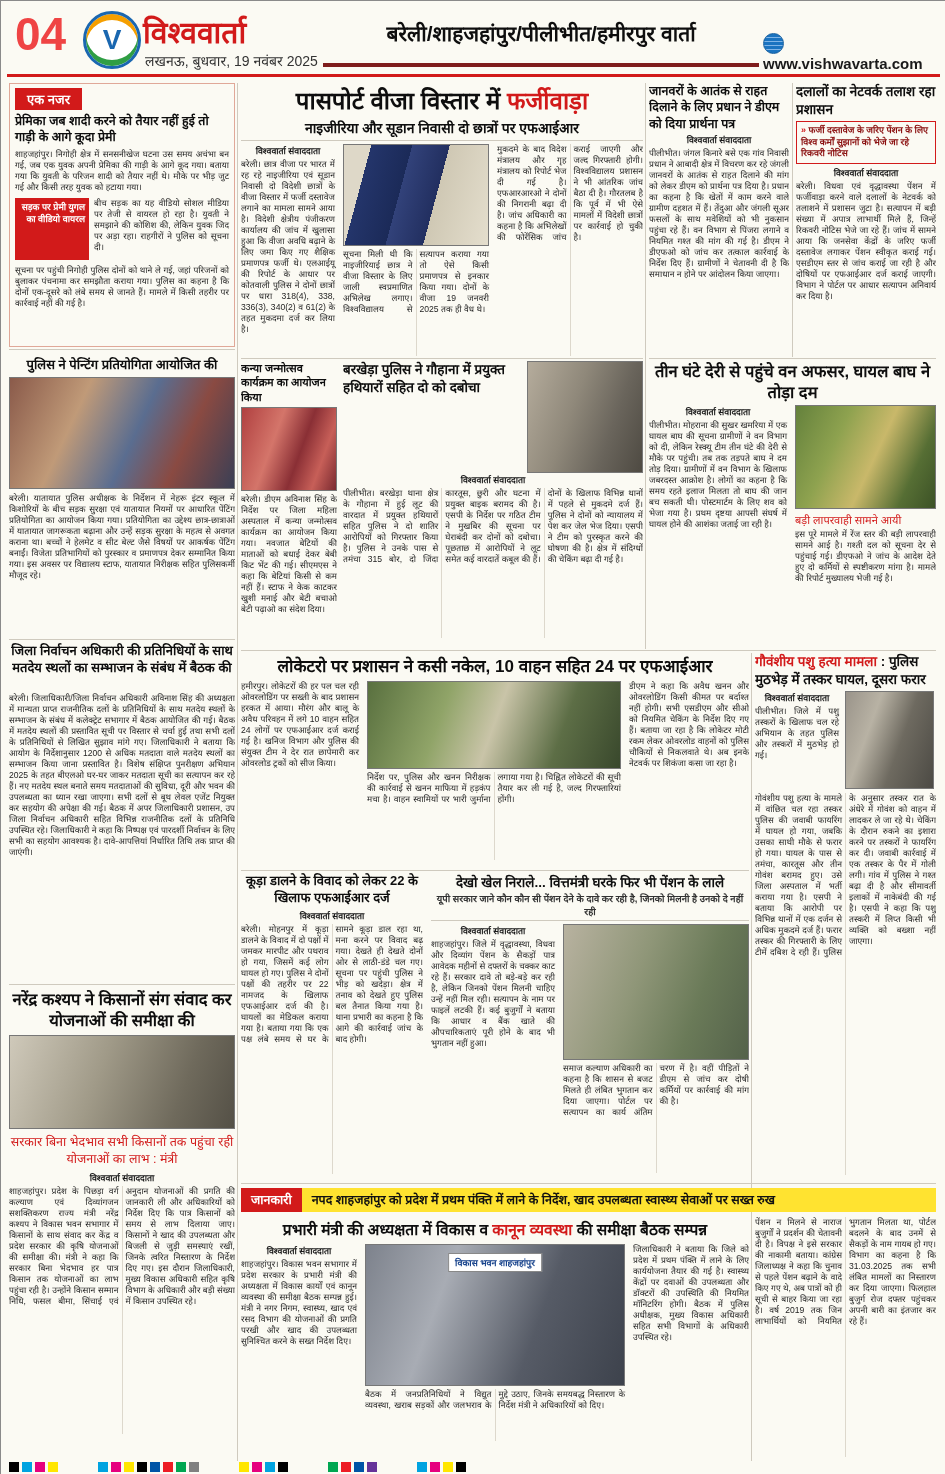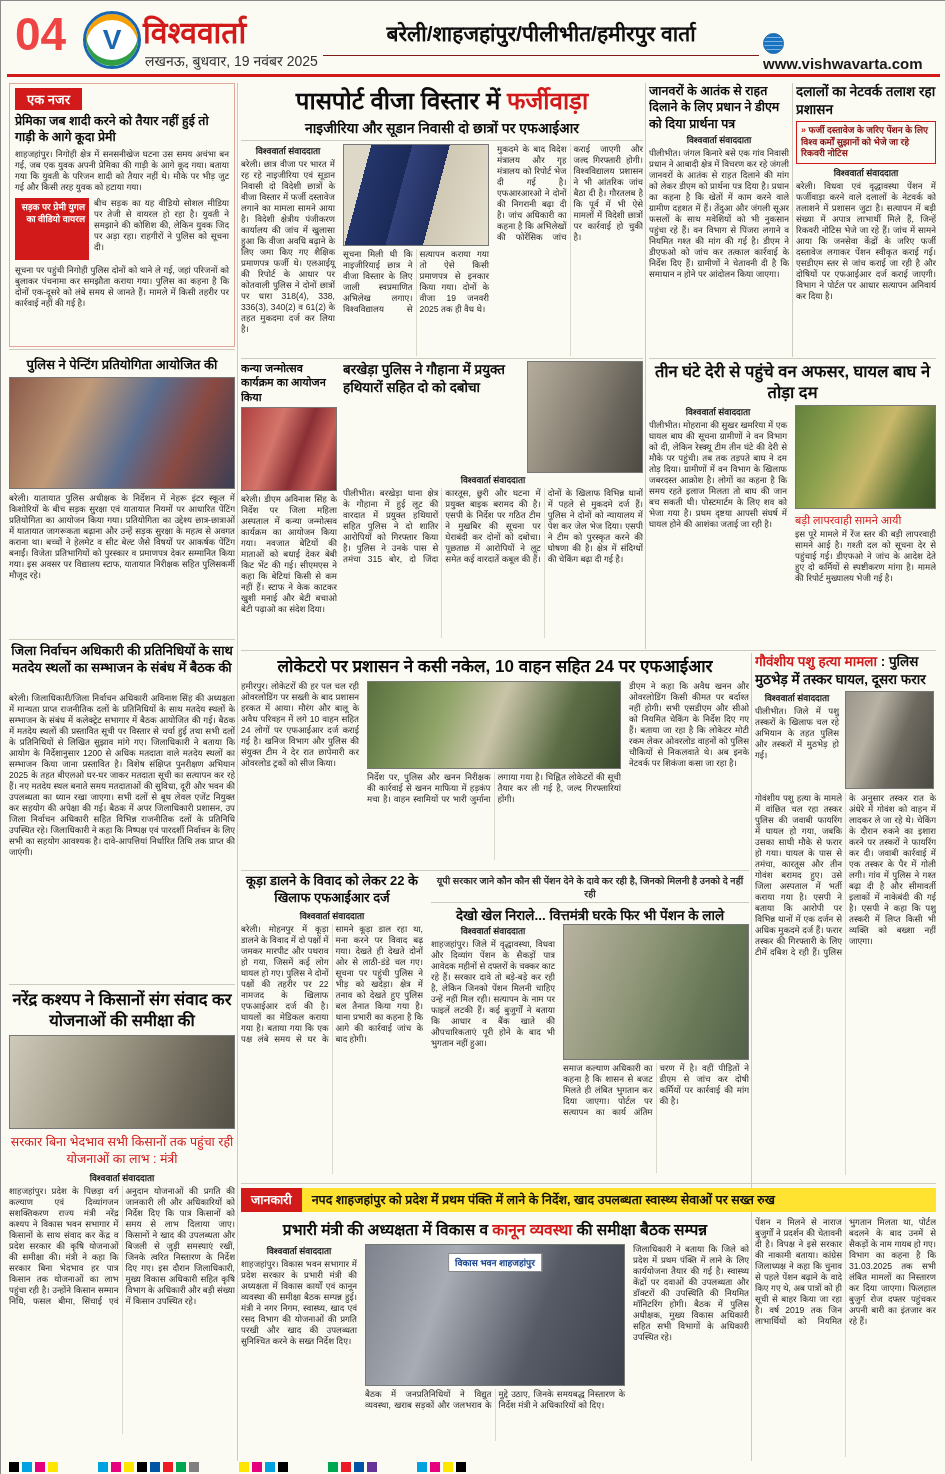--- a/index.html
+++ b/index.html
@@ -52,21 +52,21 @@
 
 <div class="page">
 
   <div class="abs" style="left:0;top:0;width:945px;height:76px">
     <div class="abs" style="left:14px;top:6px;font-size:46px;font-weight:700;color:#ef4444">04</div>
     <div class="logo-circle" style="left:82px;top:10px">
         <span>V</span>
       </div>
     <div class="abs red" style="left:142px;top:10px;font-size:30px;font-weight:700">विश्ववार्ता</div>
     <div class="abs" style="left:144px;top:50px;font-size:14px;color:#333">लखनऊ, बुधवार, 19 नवंबर 2025</div>
-    <div class="abs hl center" style="left:322px;top:18px;width:436px;font-size:21px;border-bottom:1px solid #7f1d1d;padding-bottom:8px;white-space:nowrap">
+    <div class="abs hl center" style="left:322px;top:18px;width:436px;font-size:21px;border-bottom:4px solid #7f1d1d;padding-bottom:16px;white-space:nowrap">
       <span>बरेली/शाहजहांपुर/पीलीभीत/हमीरपुर वार्ता</span>
     </div>
     <div class="abs" style="left:762px;top:32px">
       <span class="globe"></span>
       <span style="font-size:15px;font-weight:700;color:#1a1a1a;vertical-align:middle">www.vishwavarta.com</span>
     </div>
     <div class="abs" style="left:6px;top:73px;width:933px;height:3px;background:#d21a1a"></div>
   </div>
 
   <div class="vr" style="left:236px;top:82px;height:1378px"></div>
@@ -164,22 +164,22 @@
     </div>
   </div>
 
   <div class="block" style="left:240px;top:872px;width:182px;height:308px">
     <div class="hl center" style="font-size:13px;line-height:1.3;margin-bottom:3px">कूड़ा डालने के विवाद को लेकर 22 के खिलाफ एफआईआर दर्ज</div>
     <div class="byl">विश्ववार्ता संवाददाता</div>
     <div class="bt c2" style="height:250px">बरेली। मोहनपुर में कूड़ा डालने के विवाद में दो पक्षों में जमकर मारपीट और पथराव हो गया, जिसमें कई लोग घायल हो गए। पुलिस ने दोनों पक्षों की तहरीर पर 22 नामजद के खिलाफ एफआईआर दर्ज की है। घायलों का मेडिकल कराया गया है। बताया गया कि एक पक्ष लंबे समय से घर के सामने कूड़ा डाल रहा था, मना करने पर विवाद बढ़ गया। देखते ही देखते दोनों ओर से लाठी-डंडे चल गए। सूचना पर पहुंची पुलिस ने भीड़ को खदेड़ा। क्षेत्र में तनाव को देखते हुए पुलिस बल तैनात किया गया है। थाना प्रभारी का कहना है कि आगे की कार्रवाई जांच के बाद होगी।</div>
   </div>
 
   <div class="block" style="left:430px;top:872px;width:318px;height:308px">
+    <div class="hl center" style="font-size:13.5px;white-space:nowrap">देखो खेल निराले... वित्तमंत्री घरके फिर भी पेंशन के लाले</div>
     <div class="hl center" style="font-size:9.5px;color:#333;margin:1px 0 3px;border-bottom:1px solid #cfcabe;padding-bottom:2px">यूपी सरकार जाने कौन कौन सी पेंशन देने के दावे कर रही है, जिनको मिलनी है उनको दे नहीं रही</div>
-    <div class="hl center" style="font-size:13.5px;white-space:nowrap">देखो खेल निराले... वित्तमंत्री घरके फिर भी पेंशन के लाले</div>
     <div style="display:flex;gap:8px">
       <div style="width:124px;flex:none">
         <div class="byl">विश्ववार्ता संवाददाता</div>
         <div class="bt">शाहजहांपुर। जिले में वृद्धावस्था, विधवा और दिव्यांग पेंशन के सैकड़ों पात्र आवेदक महीनों से दफ्तरों के चक्कर काट रहे हैं। सरकार दावे तो बड़े-बड़े कर रही है, लेकिन जिनको पेंशन मिलनी चाहिए उन्हें नहीं मिल रही। सत्यापन के नाम पर फाइलें लटकी हैं। कई बुजुर्गों ने बताया कि आधार व बैंक खाते की औपचारिकताएं पूरी होने के बाद भी भुगतान नहीं हुआ।</div>
       </div>
       <div style="flex:1">
         <div class="ph ph-pension" style="height:136px"></div>
         <div class="bt c2" style="margin-top:3px;height:110px">समाज कल्याण अधिकारी का कहना है कि शासन से बजट मिलते ही लंबित भुगतान कर दिया जाएगा। पोर्टल पर सत्यापन का कार्य अंतिम चरण में है। वहीं पीड़ितों ने डीएम से जांच कर दोषी कर्मियों पर कार्रवाई की मांग की है।</div>
       </div>
     </div>

